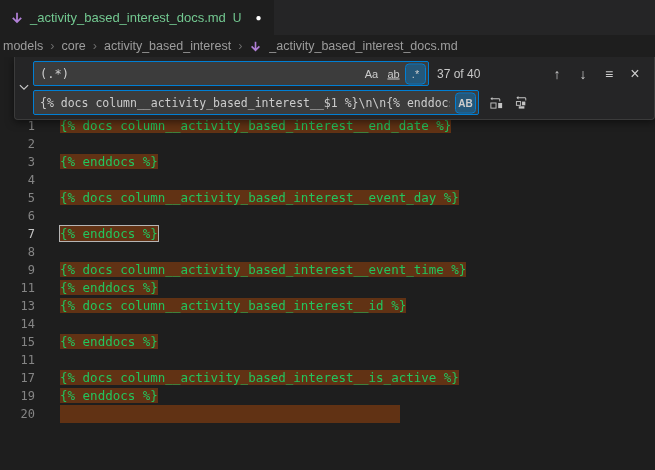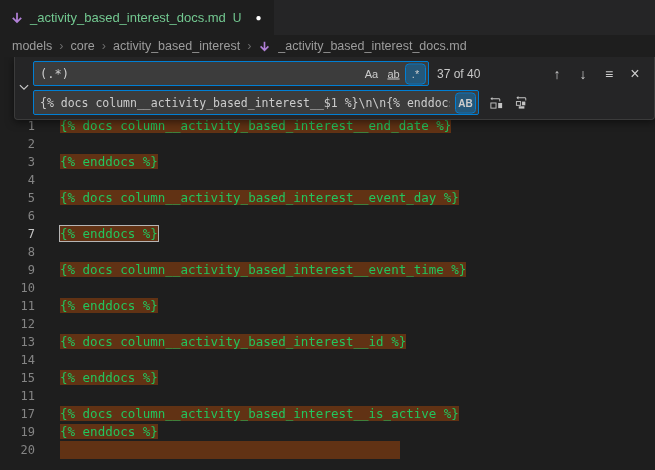--- a/index.html
+++ b/index.html
@@ -10,21 +10,21 @@
   
   .tabbar { height:35px; background:#252526; display:flex; flex:none; }
   .tab { background:#1e1e1e; display:flex; align-items:center; gap:6px; padding:0 12px 0 10px;
          font-size:13px; cursor:pointer; }
   .file-icon { display:flex; align-items:center; }
   .tab-name { color:#73c991; }
   .tab-git { color:#73c991; font-size:12px; margin-left:1px; }
   .tab-dot { color:#ffffff; font-size:10px; margin-left:8px; cursor:pointer; }
 
   
-  .breadcrumbs { height:22px; display:flex; align-items:center; padding-left:12px; gap:7px;
+  .breadcrumbs { height:22px; display:flex; align-items:center; padding-left:3px; gap:7px;
                  font-size:12.5px; color:#9d9d9d; background:#1e1e1e; flex:none; }
   .bc-sep { color:#6e6e6e; }
   .bc-item { cursor:pointer; }
   .bc-icon { display:flex; align-items:center; }
 
   
   .editor { position:relative; flex:1; overflow:hidden; }
 
   
   .find-widget { position:absolute; top:0; left:14px; right:0; background:#252526;
@@ -156,23 +156,21 @@
     <div class="code" id="code">
         <div class="line"><span class="num">1</span><span class="content"><span class="match">{% docs column__activity_based_interest__end_date %}</span></span></div>
         <div class="line"><span class="num">2</span><span class="content"></span></div>
         <div class="line"><span class="num">3</span><span class="content"><span class="match">{% enddocs %}</span></span></div>
         <div class="line"><span class="num">4</span><span class="content"></span></div>
         <div class="line"><span class="num">5</span><span class="content"><span class="match">{% docs column__activity_based_interest__event_day %}</span></span></div>
         <div class="line"><span class="num">6</span><span class="content"></span></div>
         <div class="line current"><span class="num">7</span><span class="content"><span class="match">{% enddocs %}</span></span></div>
         <div class="line"><span class="num">8</span><span class="content"></span></div>
         <div class="line"><span class="num">9</span><span class="content"><span class="match">{% docs column__activity_based_interest__event_time %}</span></span></div>
-        <div class="line"><span class="num">10</span><span class="content"></span></div>
         <div class="line"><span class="num">11</span><span class="content"><span class="match">{% enddocs %}</span></span></div>
-        <div class="line"><span class="num">12</span><span class="content"></span></div>
         <div class="line"><span class="num">13</span><span class="content"><span class="match">{% docs column__activity_based_interest__id %}</span></span></div>
         <div class="line"><span class="num">14</span><span class="content"></span></div>
         <div class="line"><span class="num">15</span><span class="content"><span class="match">{% enddocs %}</span></span></div>
         <div class="line"><span class="num">11</span><span class="content"></span></div>
         <div class="line"><span class="num">17</span><span class="content"><span class="match">{% docs column__activity_based_interest__is_active %}</span></span></div>
         <div class="line"><span class="num">19</span><span class="content"><span class="match">{% enddocs %}</span></span></div>
         <div class="line"><span class="num">20</span><span class="content"><span class="match clipped"></span></span></div>
       </div>
   </div>
 </div>

